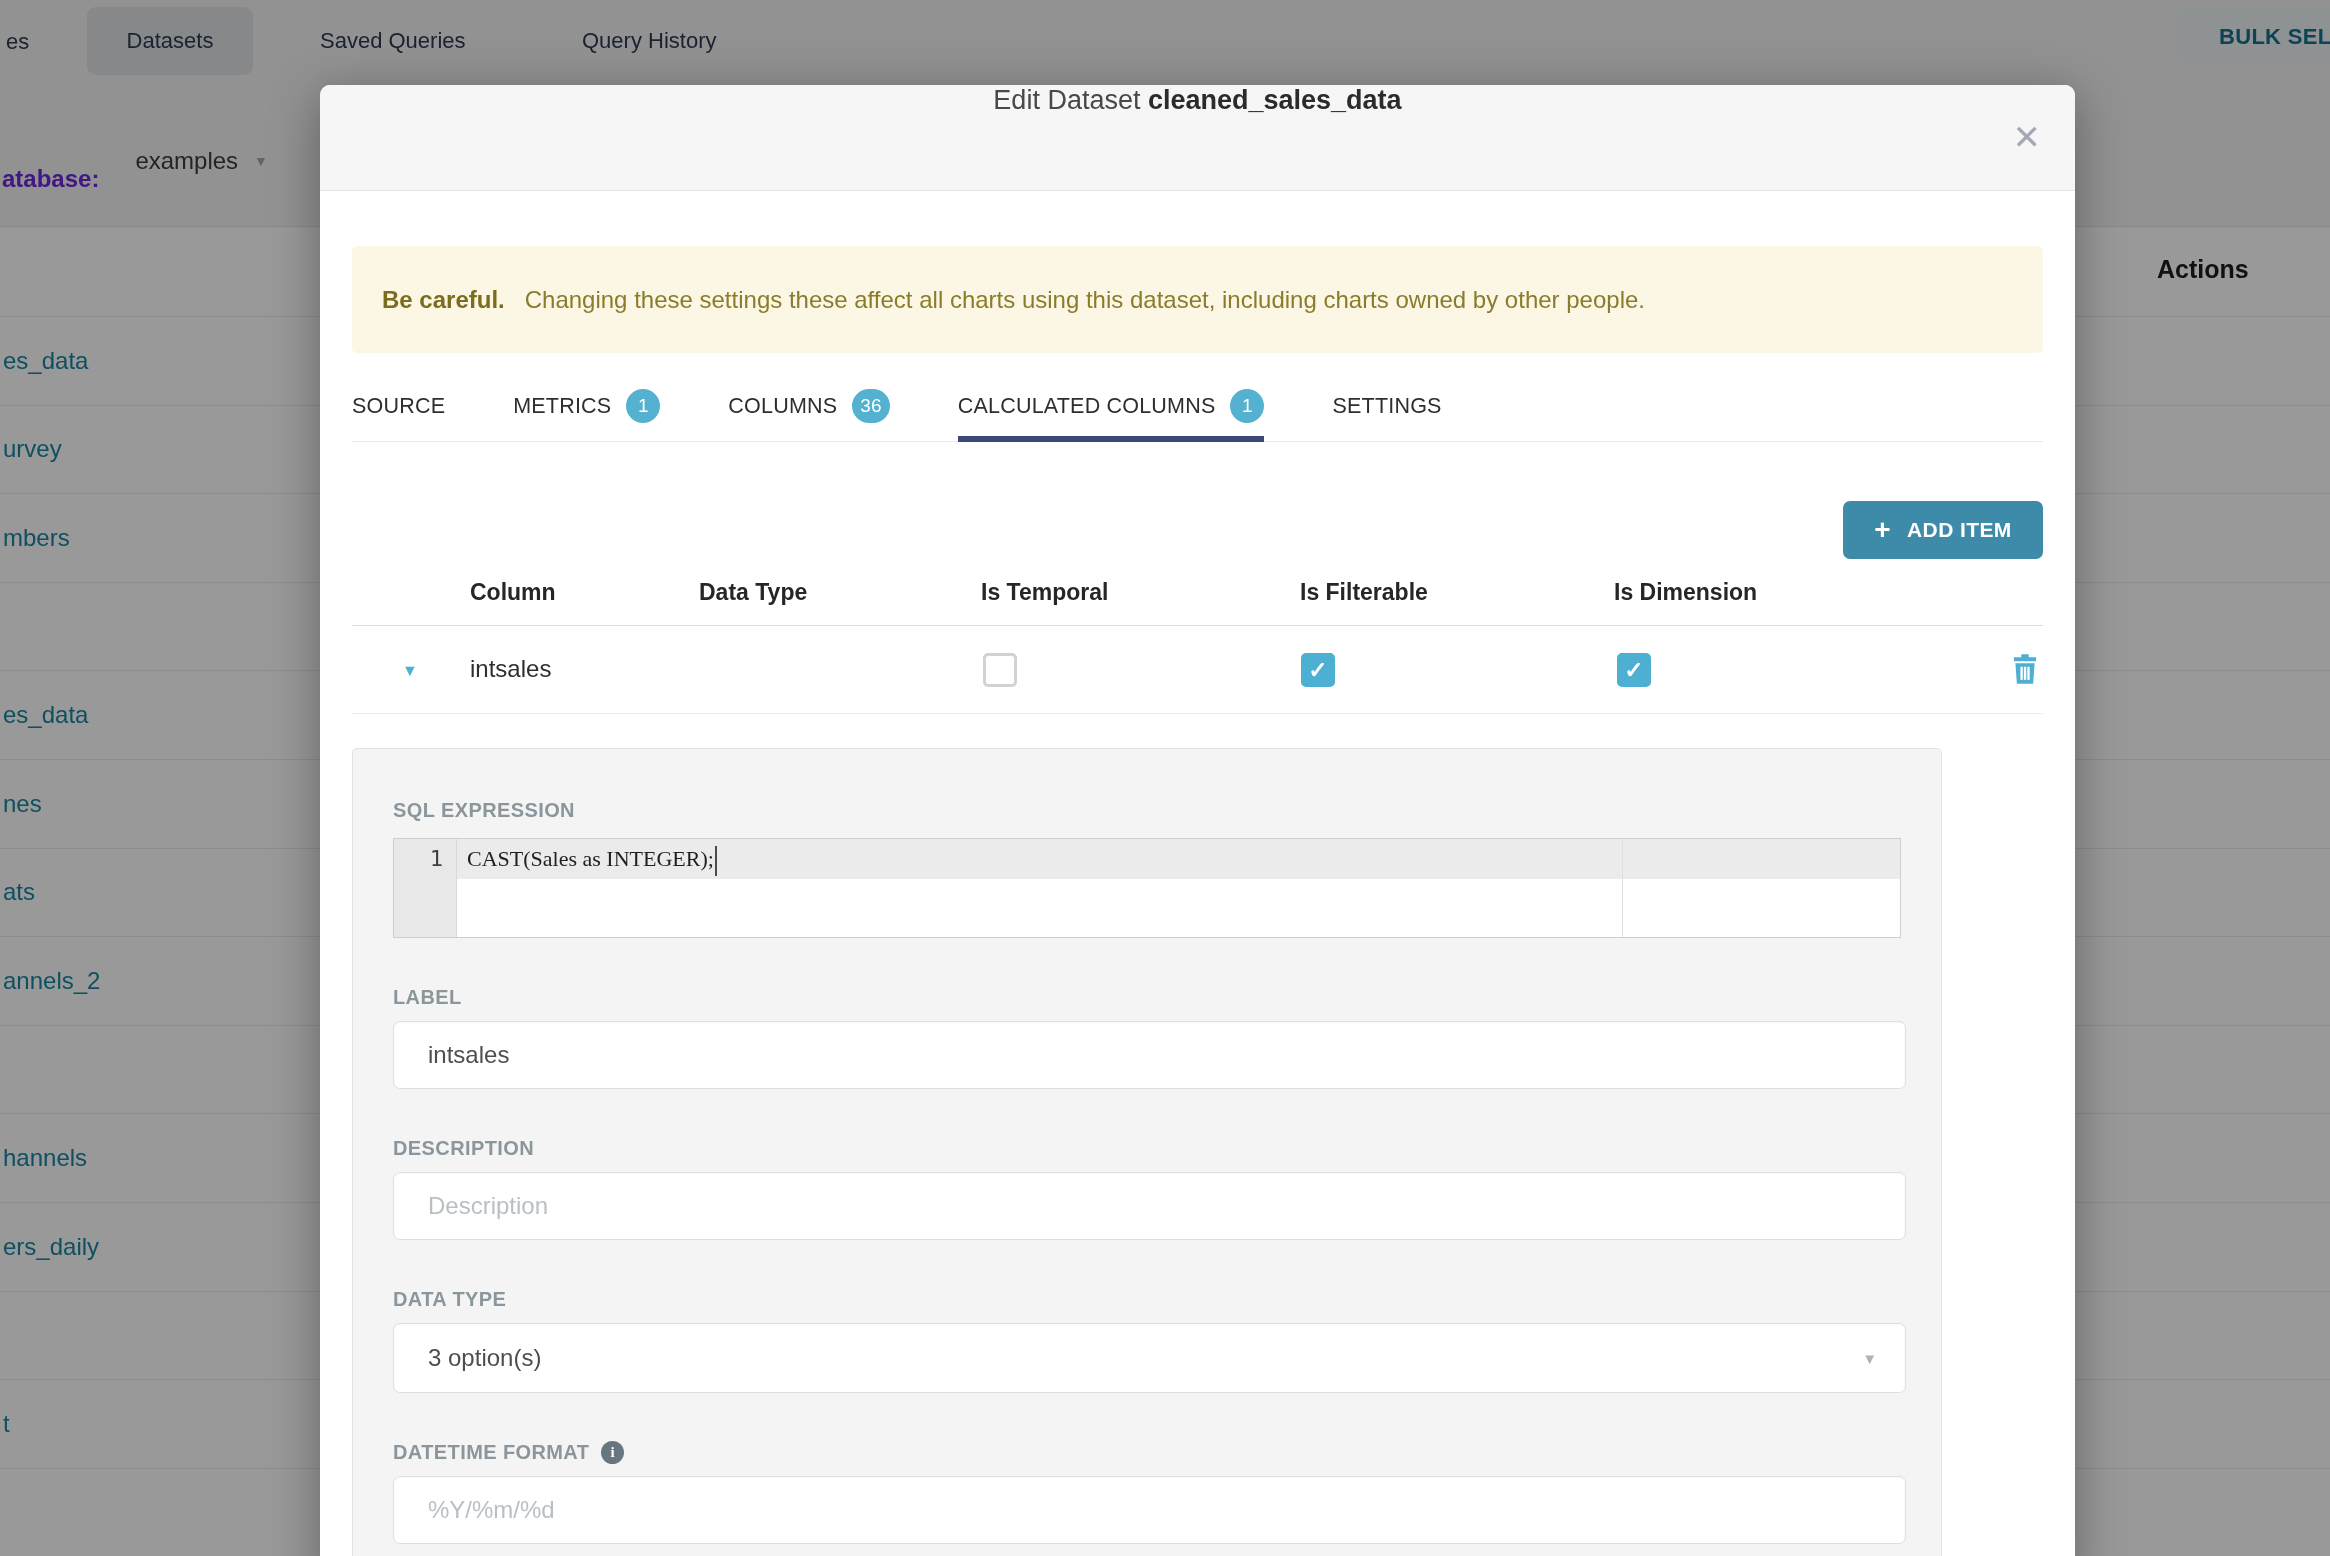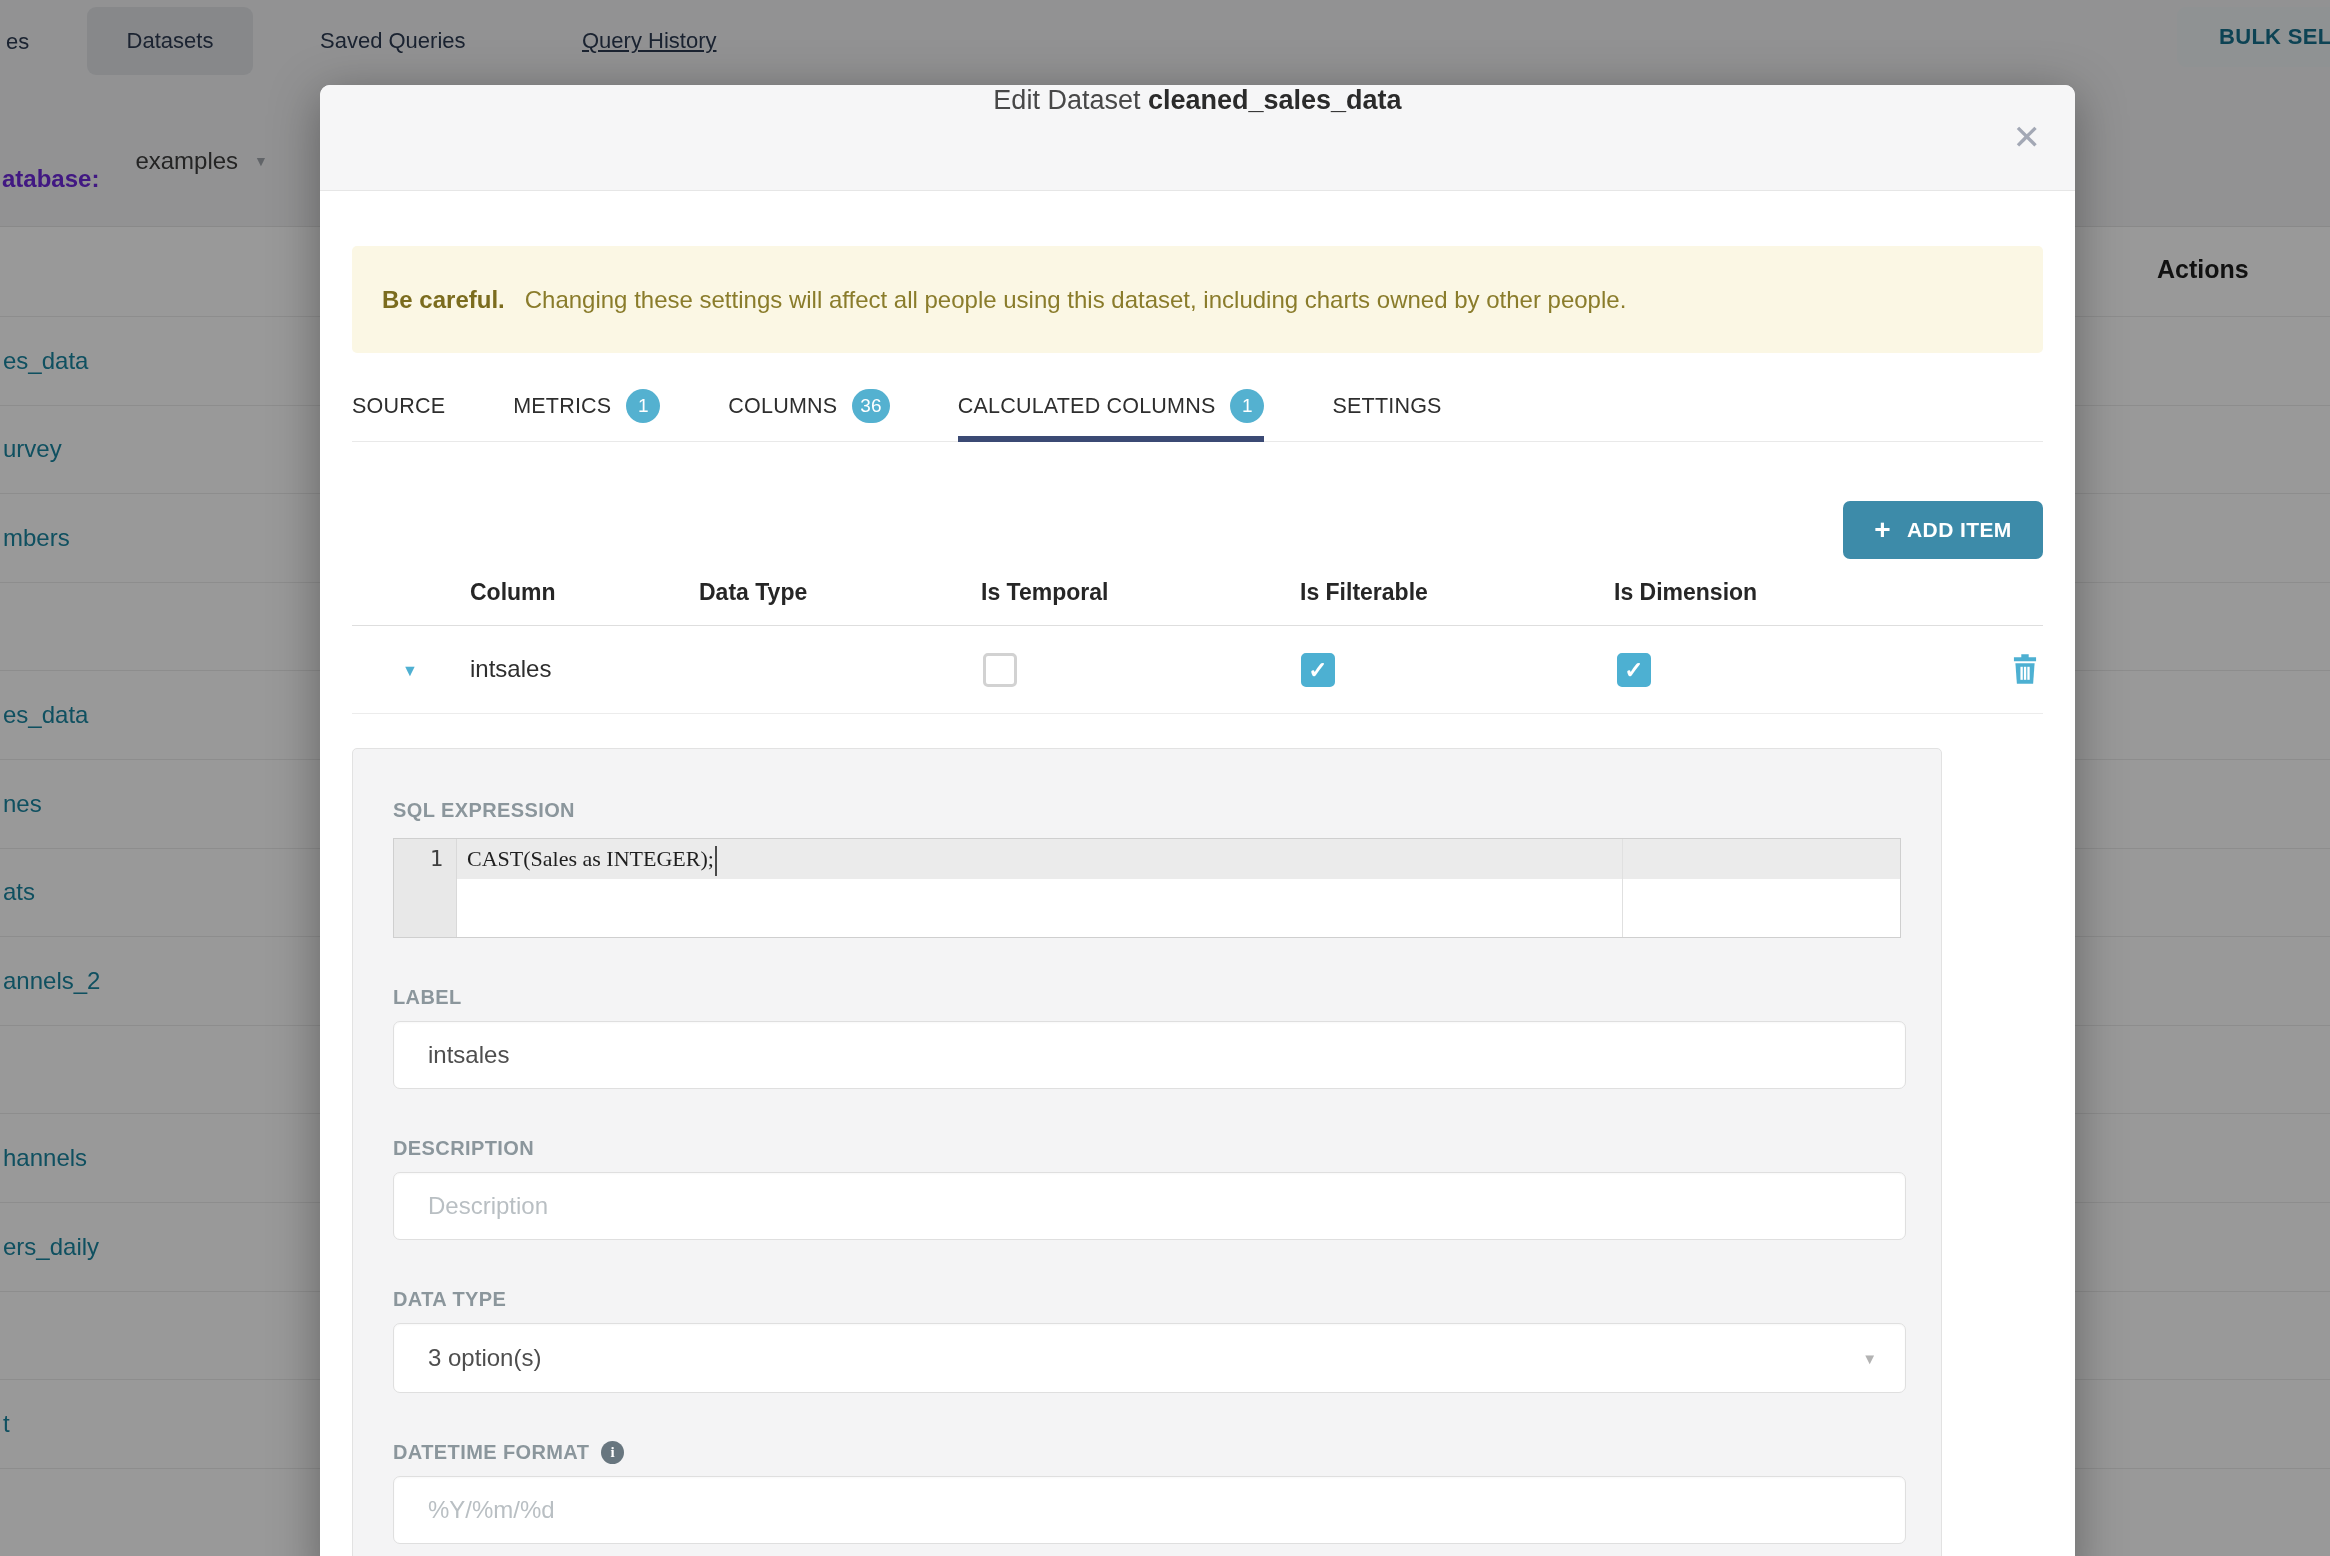--- a/index.html
+++ b/index.html
@@ -7,21 +7,21 @@
   body { font-family:"Liberation Sans", sans-serif; background:#f3f4f6; }
   #app { position:relative; width:2330px; height:1556px; overflow:hidden; background:#f3f4f6; }
 
   
   .bg-page { position:absolute; inset:0; }
   .navbar { position:absolute; top:0; left:4px; width:2330px; height:82px; }
   .nav-clip { position:absolute; left:2px; top:29px; font-size:22px; color:#2d3b52; }
   .nav-pill { position:absolute; left:83px; top:7px; width:166px; height:68px; background:#e2e3e6; border-radius:9px; display:flex; align-items:center; justify-content:center; font-size:22px; color:#2d3b52; }
   .nav-item { position:absolute; top:0; height:82px; display:flex; align-items:center; font-size:22px; color:#2d3b52; }
   .nav-saved { left:316px; }
-  .nav-history { left:578px;text-decoration:underline; }
+  .nav-history { left:578px; }
   .bulk-btn { position:absolute; left:2173px; top:7px; width:220px; height:60px; background:#eef4f6; border-radius:9px; display:flex; align-items:center; padding-left:42px; font-size:22px; font-weight:bold; color:#17708c; letter-spacing:.3px; white-space:nowrap; overflow:hidden; }
 
   .filter-row { position:absolute; top:130px; left:0; width:2330px; height:62px; display:flex; align-items:center; }
   .filter-label { margin-left:2px; font-size:24px; font-weight:bold; color:#6d28d9;margin-top:35px; }
   .filter-value { margin-left:36px; font-size:24px; color:#3c3c3c; }
   .filter-caret { margin-left:16px; font-size:14px; color:#a2a7ad; }
 
   .table-card { position:absolute; top:226px; left:0; width:2330px; height:1330px; background:#ffffff; border-top:1px solid #e4e4e4; }
   .actions-header { position:absolute; top:28px; left:2157px; font-size:25px; font-weight:bold; color:#1d1d1d; }
   .bg-rows { position:absolute; top:89px; left:0; right:0; border-top:1px solid #ececec; }
@@ -159,21 +159,21 @@
       <div class="modal-title">
         <span>Edit Dataset</span>
         <b>cleaned_sales_data</b>
       </div>
       <div class="close-btn">✕</div>
     </div>
 
     <div class="modal-body">
       <div class="banner">
         <b>Be careful.</b>
-        <span>Changing these settings will affect all people using this dataset, including charts owned by other people.</span>
+        <span>Changing these settings these affect all charts using this dataset, including charts owned by other people.</span>
       </div>
 
       <div class="tabs">
         <div class="tab">
           <span>SOURCE</span>
         </div>
         <div class="tab">
           <span>METRICS</span>
           <span class="badge">1</span>
         </div>

